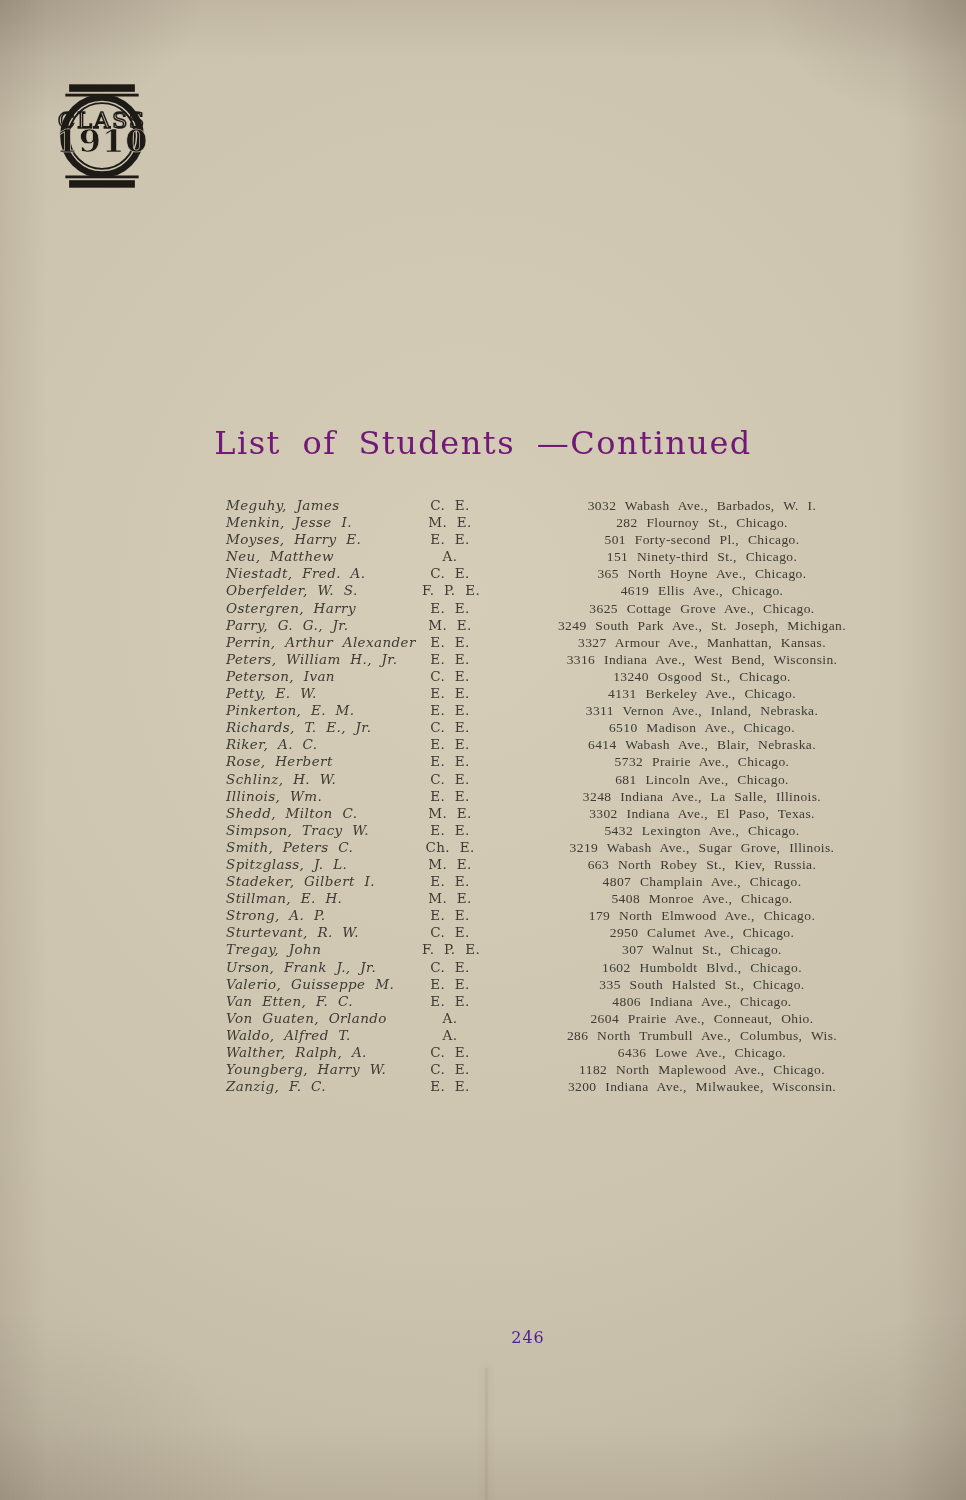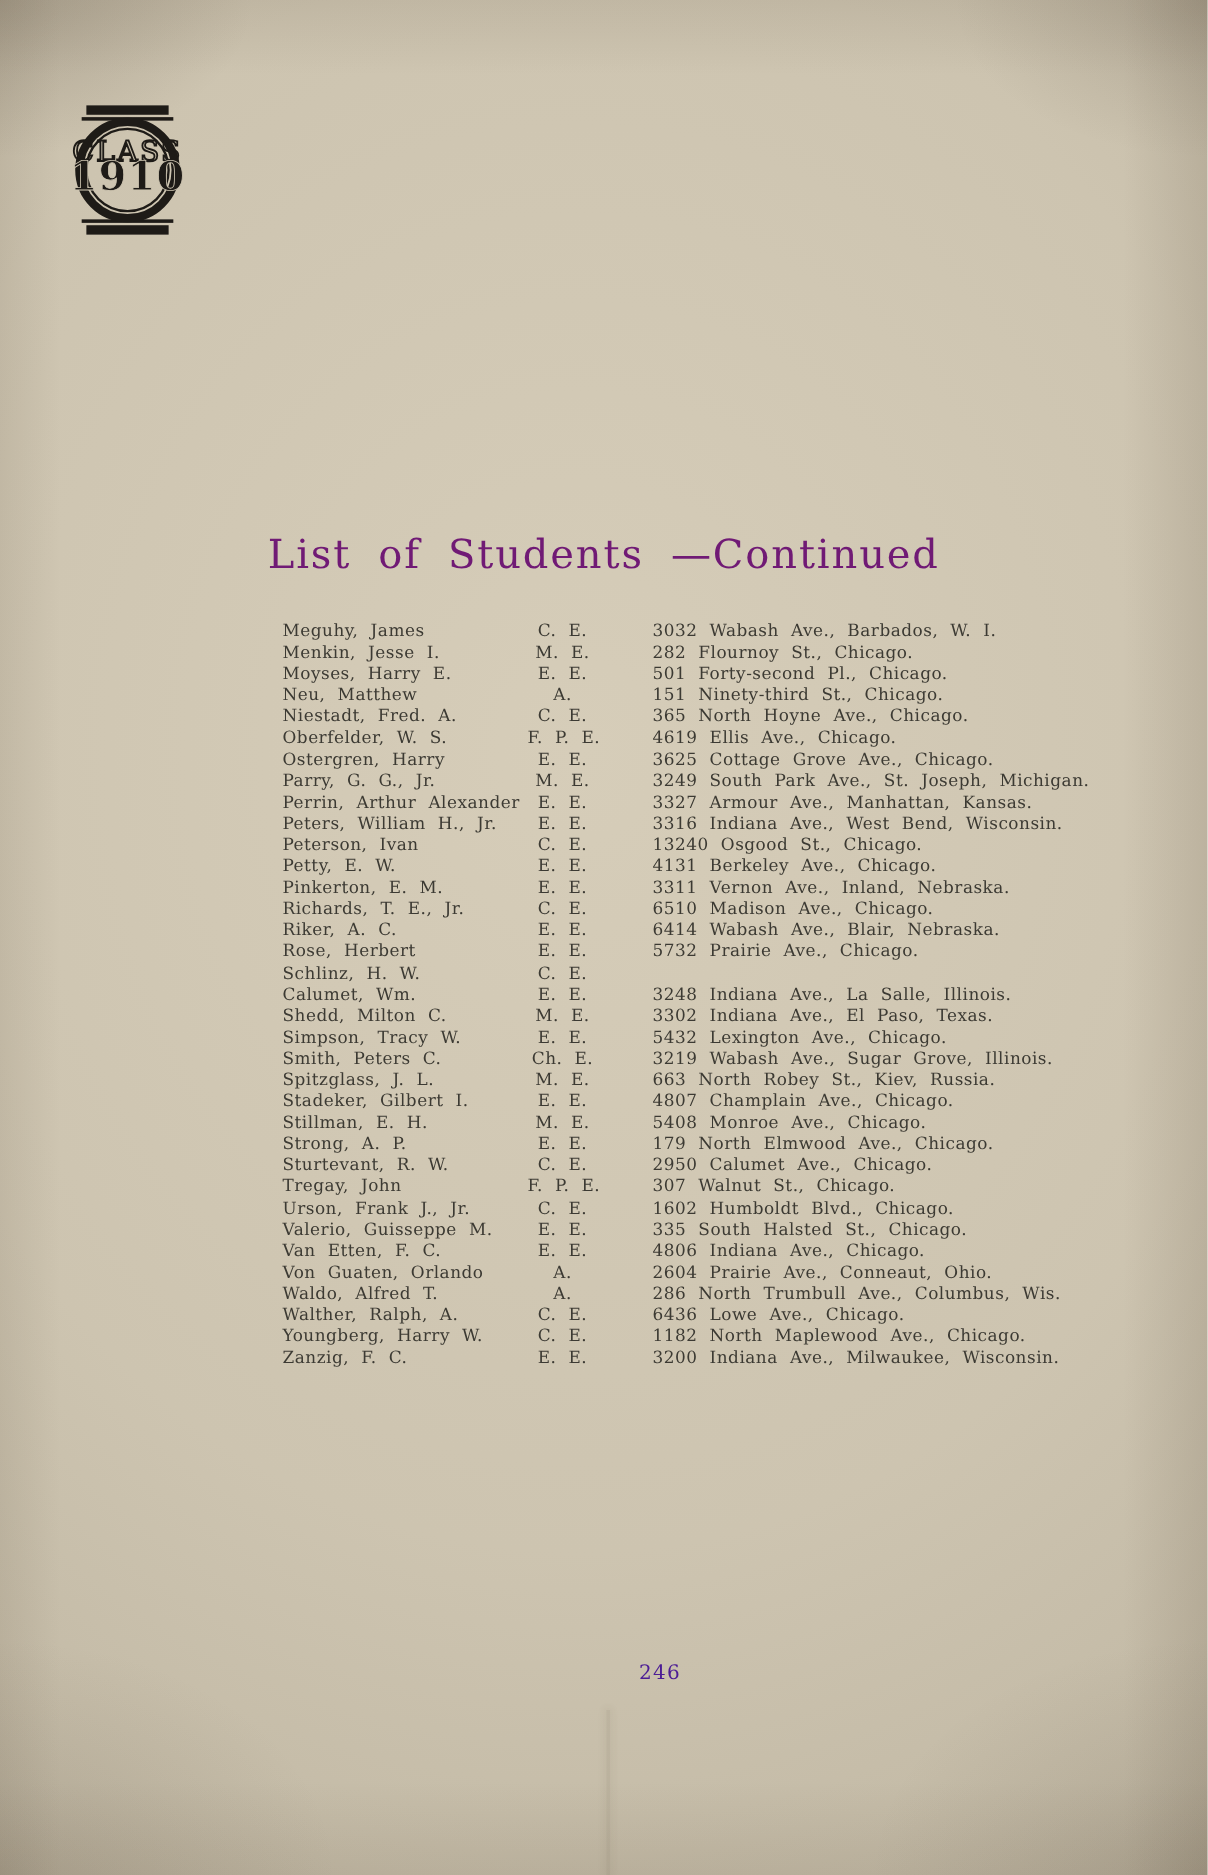--- a/index.html
+++ b/index.html
@@ -54,23 +54,23 @@
     display: grid;
     grid-template-columns: 196px 56px 1fr;
     line-height: 17.1px;
     height: 17.1px;
     font-size: 13.5px;
     letter-spacing: 0.4px;
     word-spacing: 5px;
     color: #3c3a33;
     white-space: nowrap;
   }
-  .row .name    { text-align: left; }
+  .row .name    { text-align: left; font-style: italic; }
   .row .degree  { text-align: center; }
-  .row .address { padding-left: 44px; text-align: left; }
+  .row .address { padding-left: 44px; text-align: center; font-family: Liberation Serif, serif; }
   .page-number {
     position: absolute;
     left: 496px; top: 1328px;
     width: 64px;
     text-align: center;
     font-size: 16px;
     letter-spacing: 1px;
     color: #4c1d95;
   }
 </style>
@@ -189,24 +189,25 @@
 
     <div class="row">
       <span class="name">Rose, Herbert</span>
       <span class="degree">E. E.</span>
       <span class="address">5732 Prairie Ave., Chicago.</span>
     </div>
 
     <div class="row">
       <span class="name">Schlinz, H. W.</span>
       <span class="degree">C. E.</span>
-    </div>
-
-    <div class="row">
-      <span class="name">Calumet, Wm.</span>
+      <span class="address">681 Lincoln Ave., Chicago.</span>
+    </div>
+
+    <div class="row">
+      <span class="name">Illinois, Wm.</span>
       <span class="degree">E. E.</span>
       <span class="address">3248 Indiana Ave., La Salle, Illinois.</span>
     </div>
 
     <div class="row">
       <span class="name">Shedd, Milton C.</span>
       <span class="degree">M. E.</span>
       <span class="address">3302 Indiana Ave., El Paso, Texas.</span>
     </div>
 

